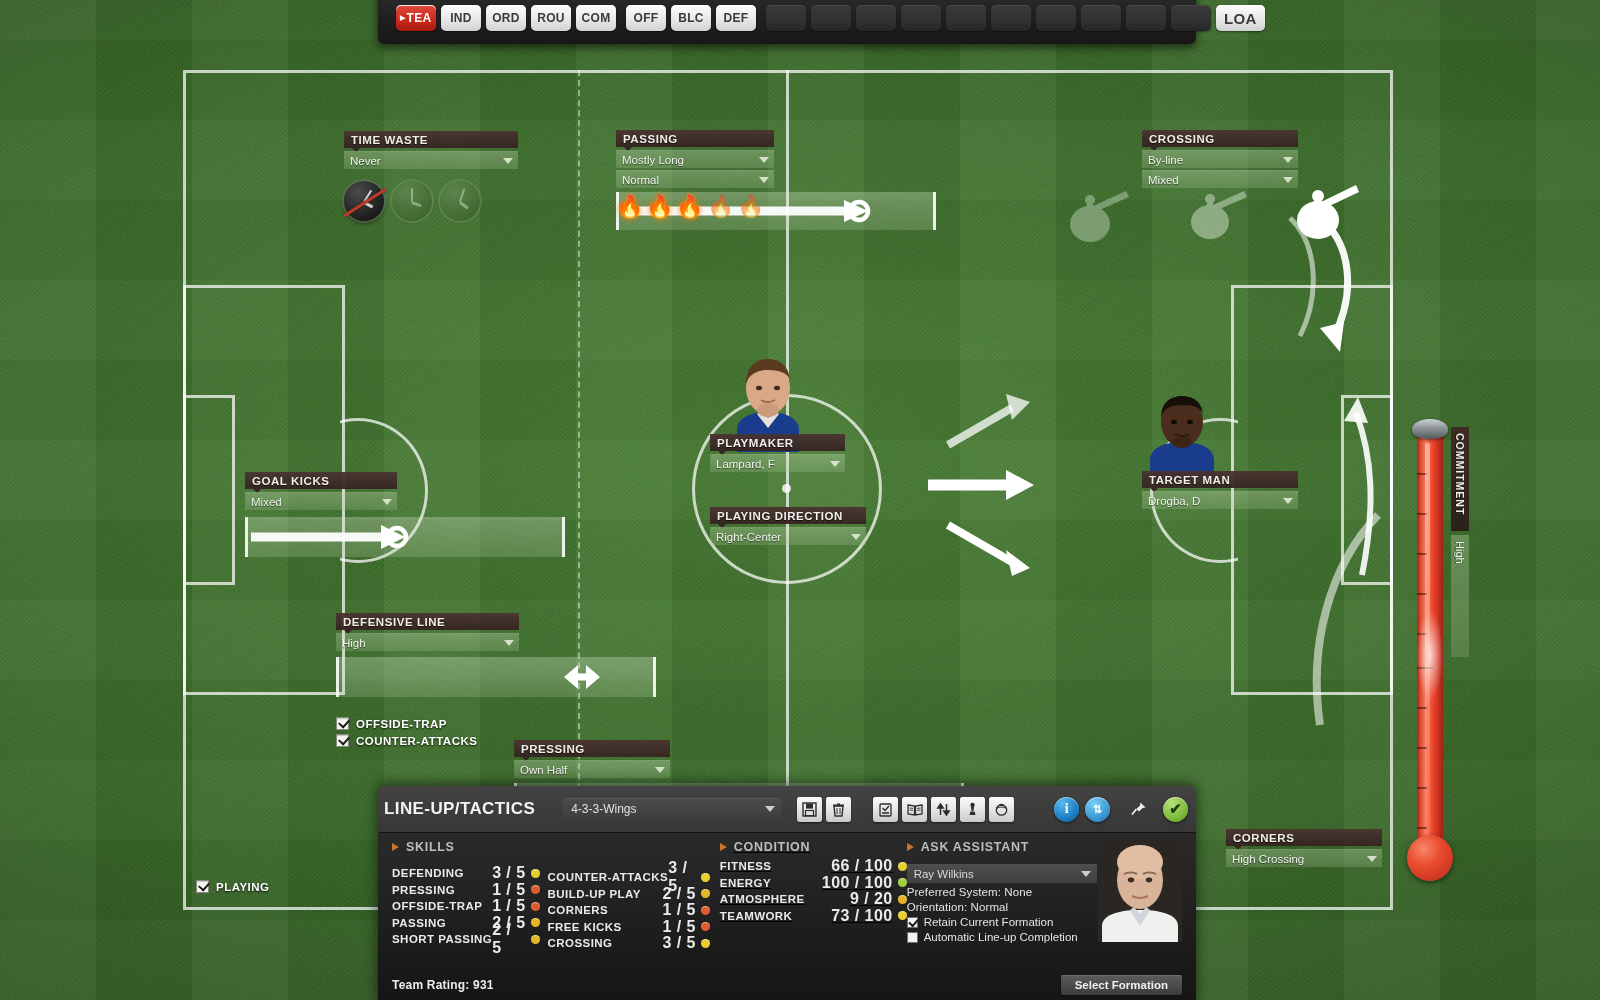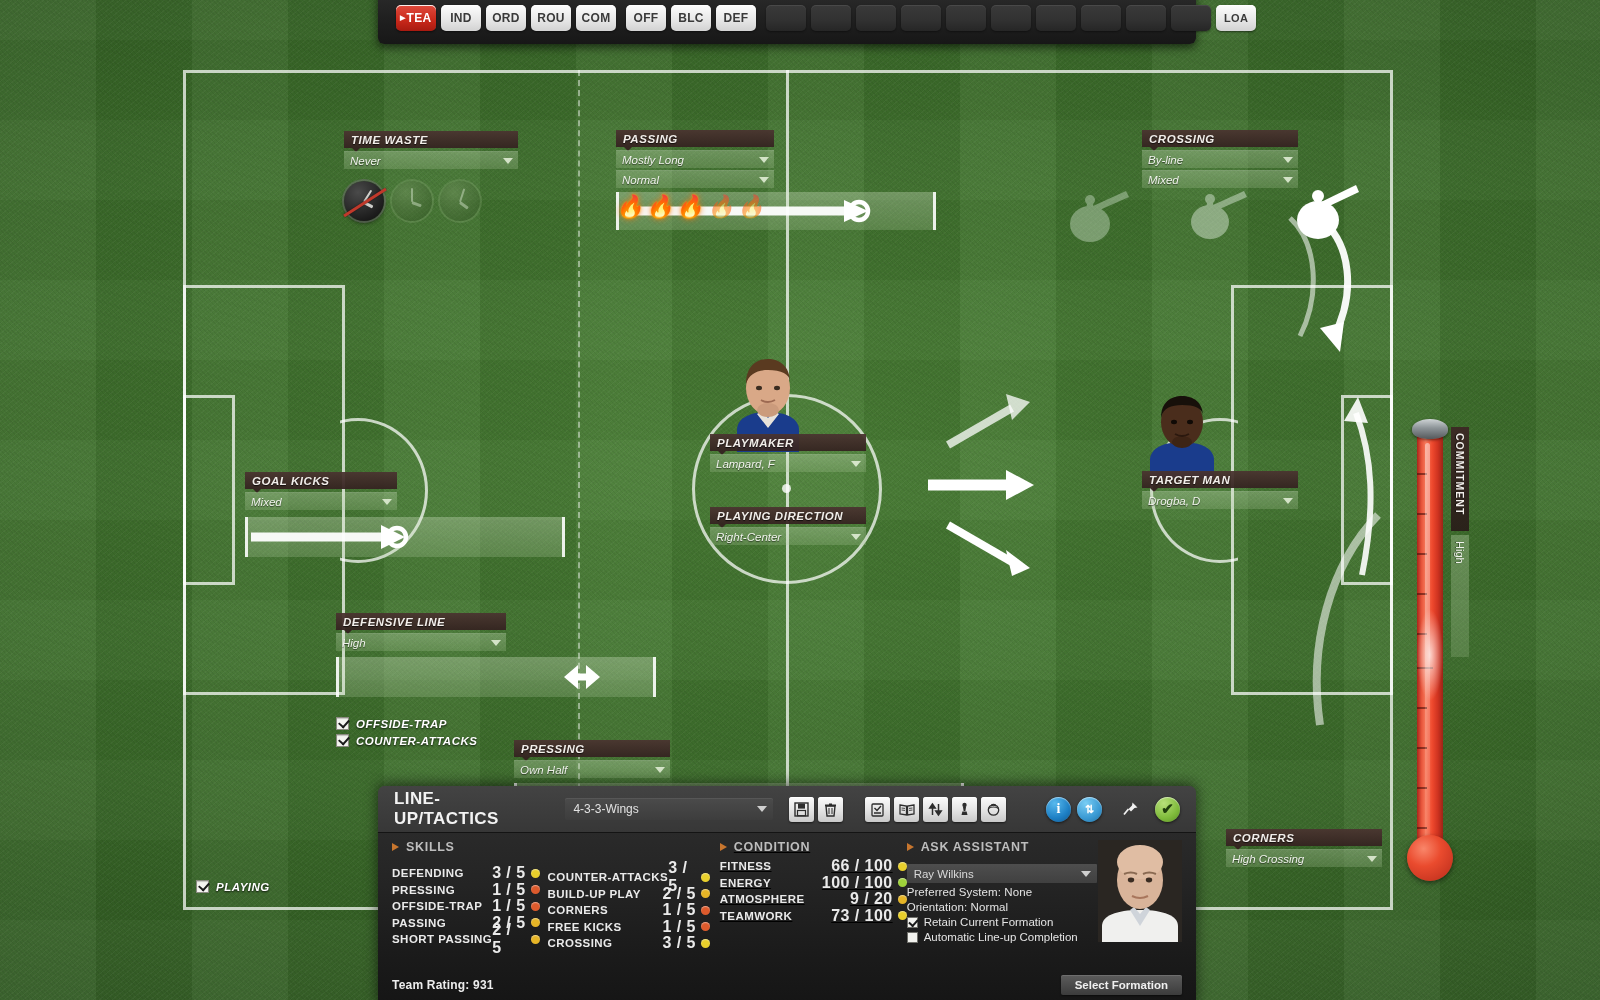--- a/index.html
+++ b/index.html
@@ -60,25 +60,25 @@
     padding-left: 14px;
   }
   .tabbtn.active::before {
     content: "\25B6"; position: absolute; left: 4px; font-size: 7px; color: #fff;
   }
   .tabbtn.empty {
     background: linear-gradient(180deg, #3a3a3a 0%, #313131 60%, #262626 100%);
     box-shadow: inset 0 1px 0 rgba(255,255,255,.08), 0 1px 2px rgba(0,0,0,.4);
     min-width: 40px;
   }
-  .tabbtn.small { font-size: 11px; }
+  .tabbtn.small { font-size: 15px; }
   #loa-wrap { margin-left: auto; }
 
   
-  .widget { position: absolute; z-index: 20; font-style: italic; }
+  .widget { position: absolute; z-index: 20; }
   .wtitle {
     height: 17px; display: flex; align-items: center;
     padding: 0 7px;
     font-size: 11.5px; font-weight: bold; letter-spacing: .55px;
     color: #f2eeea;
     background: linear-gradient(180deg, rgba(74,52,48,0.94) 0%, rgba(52,34,32,0.94) 100%);
     text-shadow: 0 1px 1px rgba(0,0,0,.7);
     position: relative;
   }
   .wtitle::after {
@@ -211,21 +211,21 @@
     border-radius: 7px 7px 0 0;
     box-shadow: 0 -2px 14px rgba(0,0,0,.6);
     z-index: 50;
     overflow: hidden;
   }
   #bottom::before {
     content:""; position:absolute; left:0; right:0; top:0; height:46px;
     background: linear-gradient(180deg, #434343 0%, #373737 100%);
     border-bottom: 1px solid #141414;
   }
-  #panelhdr { position: relative; height: 46px; display: flex; align-items: center; padding: 0 16px; }
+  #panelhdr { position: relative; height: 46px; display: flex; align-items: center; padding: 0 6px; }
   #panel-title { font-size: 17px; font-weight: bold; color: #f3f3f3; letter-spacing: .4px; }
   #formation-select {
     margin-left: 28px; width: 218px; height: 22px;
     background: linear-gradient(180deg, #4b4b4b 0%, #3d3d3d 100%);
     border-radius: 2px; display: flex; align-items: center; padding: 0 8px;
     font-size: 12px; color: #e2e2e2; position: relative; cursor: pointer;
     box-shadow: inset 0 1px 0 rgba(255,255,255,.07);
   }
   #formation-select .caret2 {
     position: absolute; right: 6px; width: 0; height: 0;
@@ -459,21 +459,21 @@
     <span class="caret"></span>
   </div>
 </div>
 <div class="bar" style="left:245px;top:517px;width:320px;height:40px;"></div>
 <svg class="ov" style="left:245px;top:517px;width:320px;height:40px;">
   <path d="M6,20 L140,20" stroke="#ffffff" stroke-width="9" opacity=".95"></path>
   <path d="M136,8 L160,20 L136,32 Z" fill="#ffffff"></path>
   <circle cx="152" cy="20" r="9" fill="none" stroke="#ffffff" stroke-width="4.5"></circle>
 </svg>
 
-<div class="widget" style="left:336px;top:613px;width:170px;">
+<div class="widget" style="left:336px;top:613px;width:183px;">
   <div class="wtitle">DEFENSIVE LINE</div>
   <div class="wsel">
     <span>High</span>
     <span class="caret"></span>
   </div>
 </div>
 <div class="bar" style="left:336px;top:657px;width:320px;height:40px;"></div>
 <svg class="ov" style="left:556px;top:657px;width:48px;height:40px;">
   <path d="M20,20 L32,20" stroke="#ffffff" stroke-width="7"></path>
   <path d="M22,8 L8,20 L22,32 Z" fill="#ffffff"></path>
@@ -513,21 +513,21 @@
     <path d="M10,100 L10,78 C10,66 24,60 41,60 C58,60 72,66 72,78 L72,100 Z" fill="#1a3c8c"></path>
     <path d="M30,62 L41,76 L52,62 L47,59 L41,66 L35,59 Z" fill="#e8e2da"></path>
     <ellipse cx="41" cy="36" rx="22" ry="27" fill="#d9a887"></ellipse>
     <path d="M19,32 C19,14 30,7 41,7 C52,7 63,14 63,30 C63,22 54,18 41,18 C30,18 22,22 19,32 Z" fill="#5a3a20"></path>
     <ellipse cx="41" cy="58" rx="11" ry="7" fill="#cb9b7c"></ellipse>
     <ellipse cx="32" cy="36" rx="3" ry="2.2" fill="#3a2c20"></ellipse>
     <ellipse cx="50" cy="36" rx="3" ry="2.2" fill="#3a2c20"></ellipse>
     <path d="M34,48 Q41,52 48,48" stroke="#9d6a52" stroke-width="2" fill="none"></path>
   </svg>
 </div>
-<div class="widget" style="left:710px;top:434px;width:156px;">
+<div class="widget" style="left:710px;top:434px;width:135px;">
   <div class="wtitle">PLAYMAKER</div>
   <div class="wsel">
     <span>Lampard, F</span>
     <span class="caret"></span>
   </div>
 </div>
 
 <div class="widget" style="left:710px;top:507px;width:156px;">
   <div class="wtitle">PLAYING DIRECTION</div>
   <div class="wsel">

